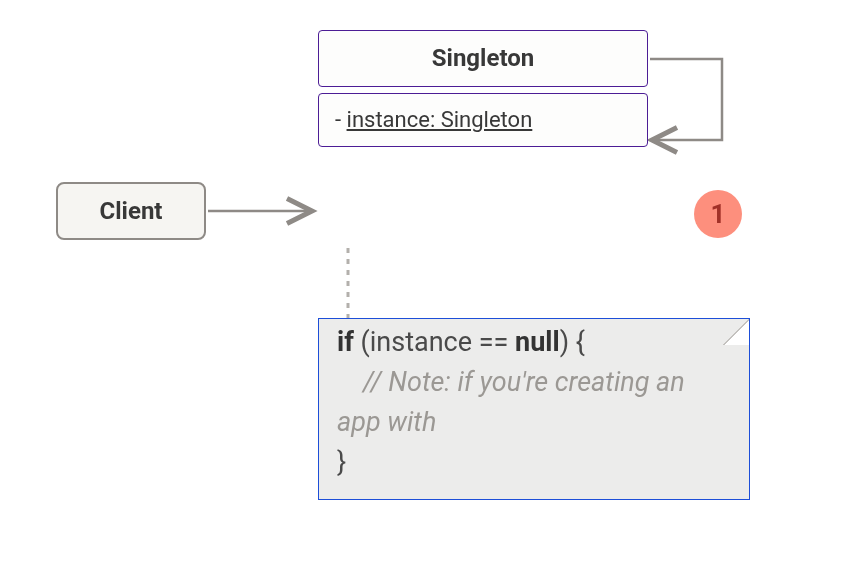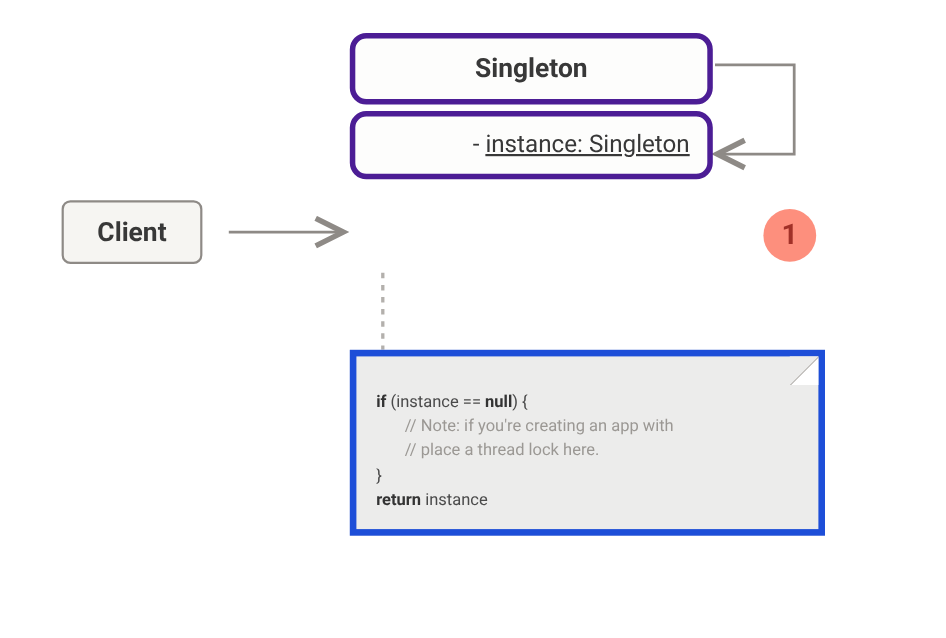--- a/index.html
+++ b/index.html
@@ -14,49 +14,49 @@
   }
   .stage {
     position: absolute;
     inset: 0;
   }
   
   .client-box {
     position: absolute;
     left: 56px;
     top: 182px;
-    width: 128px;
+    width: 150px;
     height: 58px;
     background: #f6f5f2;
     border: 2px solid #8e8a86;
     border-radius: 8px;
     display: flex;
     align-items: center;
     justify-content: center;
     font-weight: 700;
     font-size: 24px;
     color: #383838;
   }
   
   .class-stack {
     position: absolute;
     left: 318px;
     top: 30px;
     width: 330px;
   }
   .compartment {
     background: #fdfdfc;
-    border: 5px solid #4c1d95;
-    border-radius: 15px;
+    border: 1px solid #4c1d95;
+    border-radius: 4px;
     padding: 10px 16px;
     font-size: 22px;
     color: #383838;
     line-height: 1.45;
   }
-  .compartment + .compartment { margin-top: 6px; text-align: right; }
+  .compartment + .compartment { margin-top: 6px; }
   .class-name {
     text-align: center;
     font-weight: 700;
     font-size: 24px;
   }
   .under { text-decoration: underline; }
   
   .badge {
     position: absolute;
     left: 694px;
@@ -72,34 +72,34 @@
     align-items: center;
     justify-content: center;
   }
   
   .note {
     position: absolute;
     left: 318px;
     top: 318px;
     width: 432px;
     background: #ececeb;
-    border: 6px solid #1d4ed8;
-    padding: 30px 18px 16px 18px;
-    font-size: 15px;
+    border: 1px solid #1d4ed8;
+    padding: 4px 18px 16px 18px;
+    font-size: 27px;
     color: #4a4a4a;
     line-height: 1.48;
   }
   .note .fold {
     position: absolute;
     top: 0; right: 0;
     width: 26px; height: 26px;
     background: linear-gradient(135deg, #ececeb 0 49%, #c4c2bf 50% 52%, #fff 53% 100%);
   }
   .note .kw { font-weight: 700; color: #333; }
-  .note .cm { color: #9b9894; }
+  .note .cm { color: #9b9894; font-style: italic; }
   .note .ind { display: inline-block; width: 26px; }
   
   svg.arrows {
     position: absolute;
     inset: 0;
     width: 860px;
     height: 580px;
     pointer-events: none;
   }
 </style>
@@ -136,18 +136,16 @@
   </div>
 
   <div class="badge">
     <span>1</span>
   </div>
 
   <div class="note">
     <div class="fold"></div>
     <div><span class="kw">if</span><span> (instance == </span><span class="kw">null</span><span>) {</span></div>
     <div><span class="ind"></span><span class="cm">// Note: if you're creating an app with</span></div>
-    <div><span class="ind"></span><span class="cm">// place a thread lock here.</span></div>
     <div>}</div>
-    <div><span class="kw">return</span><span> instance</span></div>
   </div>
 
 </div>
 
 </body></html>

